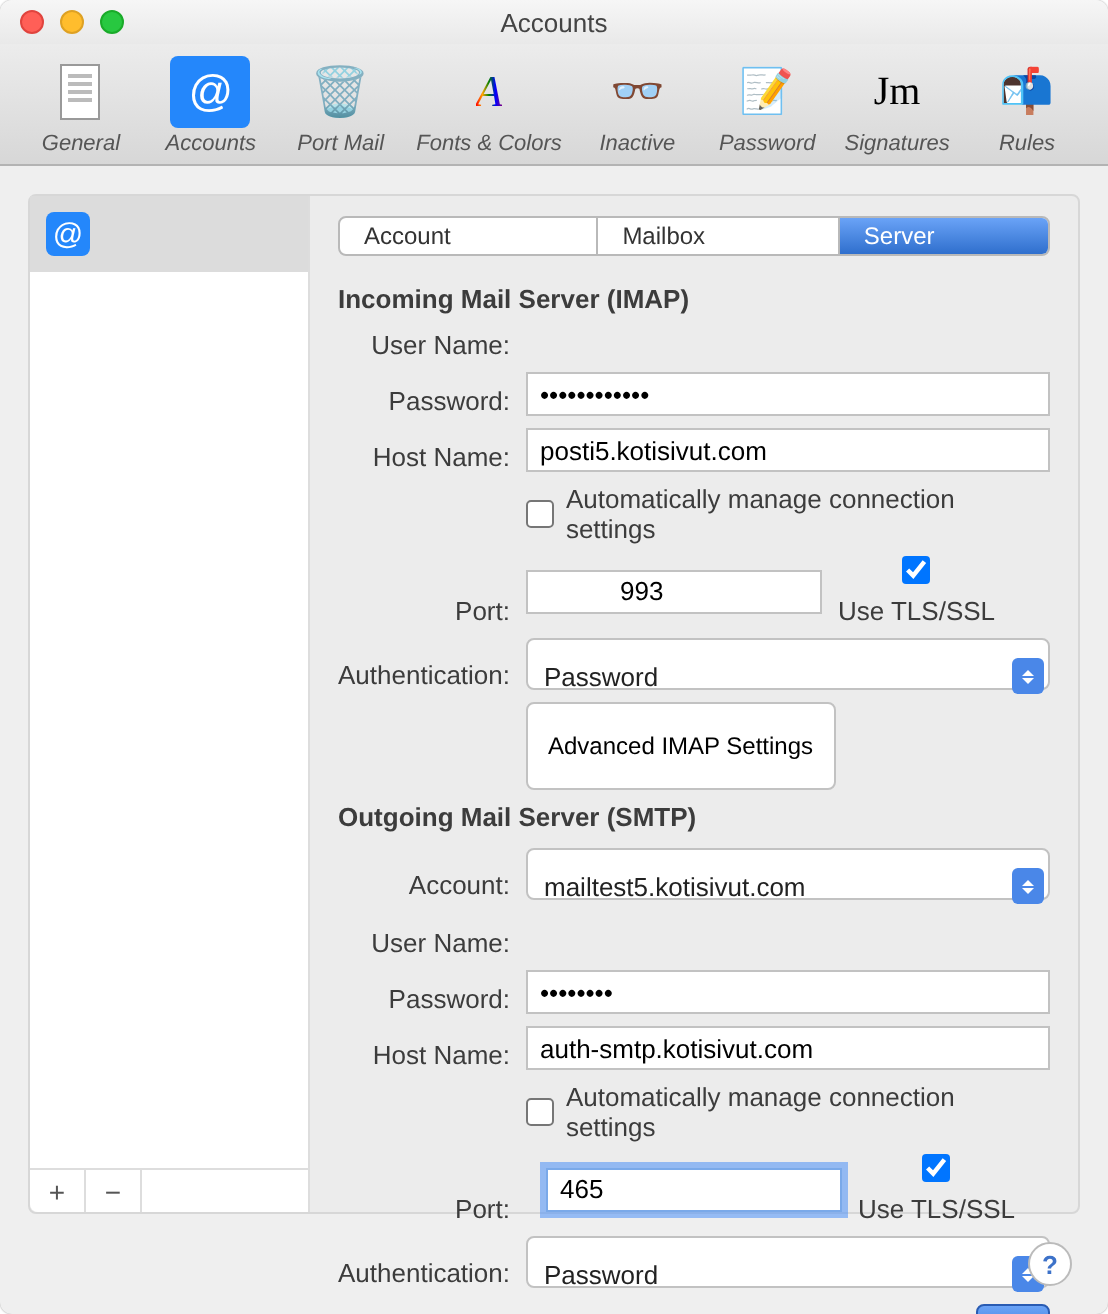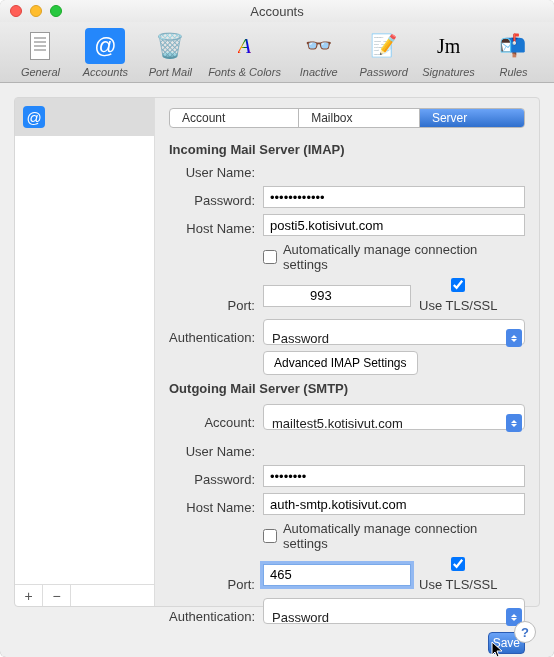--- a/index.html
+++ b/index.html
@@ -45,36 +45,36 @@
     .tab { padding: 2px 12px; font-size: 12px; color: #333; border-right: 1px solid #b9b9b9; cursor: pointer; }
     .tab:last-child { border-right: none; }
     .tab.active { background: #2f6fcd; background: linear-gradient(#6aa3f7,#2f6fcd); color: #fff; }
 
     .section-header { font-weight: bold; font-size: 13px; color: #3c3c3c; margin: 6px 0 8px; }
 
     .form-row { display: flex; align-items: flex-end; margin-bottom: 6px; }
     .form-label { width: 94px; text-align: right; padding-right: 8px; font-size: 13px; color: #3c3c3c; }
     .form-control { flex: 1; }
     input.textfield { width: 100%; height: 22px; border: 1px solid #c2c2c2; background: #fff; padding: 2px 6px; font-size: 13px; border-radius: 0; }
-    input.textfield.focus { outline: none; box-shadow: 0 0 0 3px rgba(88,152,247,0.6); border-color: #7aa9e9; }
+    input.textfield.focus { outline: none; box-shadow: 0 0 0 3px rgba(88,152,247,0.6); border-color: #7aa9e9; margin-left: 10px; }
     .checkbox-row { display: flex; align-items: center; gap: 6px; }
     input[type=checkbox] { width: 14px; height: 14px; }
     .checkbox-label { font-size: 13px; color: #3c3c3c; }
 
     .port-row .textfield { width: 148px; }
     .port-right { display: flex; align-items: center; gap: 6px; margin-left: 8px; flex-direction: column; }
 
     .select { display: flex; align-items: center; justify-content: space-between; background: #fff; border: 1px solid #c2c2c2; height: 26px; padding: 12px 2px 0 8px; border-radius: 4px; }
     .select-label { font-size: 13px; color: #222; }
     .select-arrows { width: 16px; height: 18px; background: #4a87e8; border-radius: 3px; display: flex; flex-direction: column; align-items: center; justify-content: center; gap: 1px; }
     .select-arrows div { width: 0; height: 0; border-left: 3px solid transparent; border-right: 3px solid transparent; }
     .select-arrows .up { border-bottom: 3px solid #fff; }
     .select-arrows .down { border-top: 3px solid #fff; }
 
-    .btn { display: inline-block; background: #fff; border: 1px solid #c2c2c2; border-radius: 4px; padding: 4px 10px; font-size: 12px; cursor: pointer; }
+    .btn { display: inline-block; background: #fff; border: 1px solid #c2c2c2; border-radius: 4px; padding: 14px 10px; font-size: 12px; cursor: pointer; }
     .btn.primary { background: linear-gradient(#6aa3f7,#2f6fcd); color: #fff; border-color: #2a5cb3; padding: 3px 4px; }
     .btn-row { display: flex; justify-content: flex-end; margin-top: 8px; position: relative; }
     .cursor { position: absolute; right: 20px; bottom: -8px; font-size: 14px; color: #000; pointer-events: none; }
 
     .help-btn { position: absolute; right: 18px; bottom: 14px; width: 22px; height: 22px; border-radius: 50%; border: 1px solid #bbb; background: #fff; display: flex; align-items: center; justify-content: center; color: #3d72c9; font-weight: bold; cursor: pointer; }
 
     .icon-general { width:20px; height:28px; border:1px solid #999; background:#fff; position:relative; }
     .icon-general::after { content:""; position:absolute; top:4px; left:3px; right:3px; height:2px; background:#bbb; box-shadow: 0 4px 0 #bbb, 0 8px 0 #bbb, 0 12px 0 #bbb; }
   </style>
 </head>

